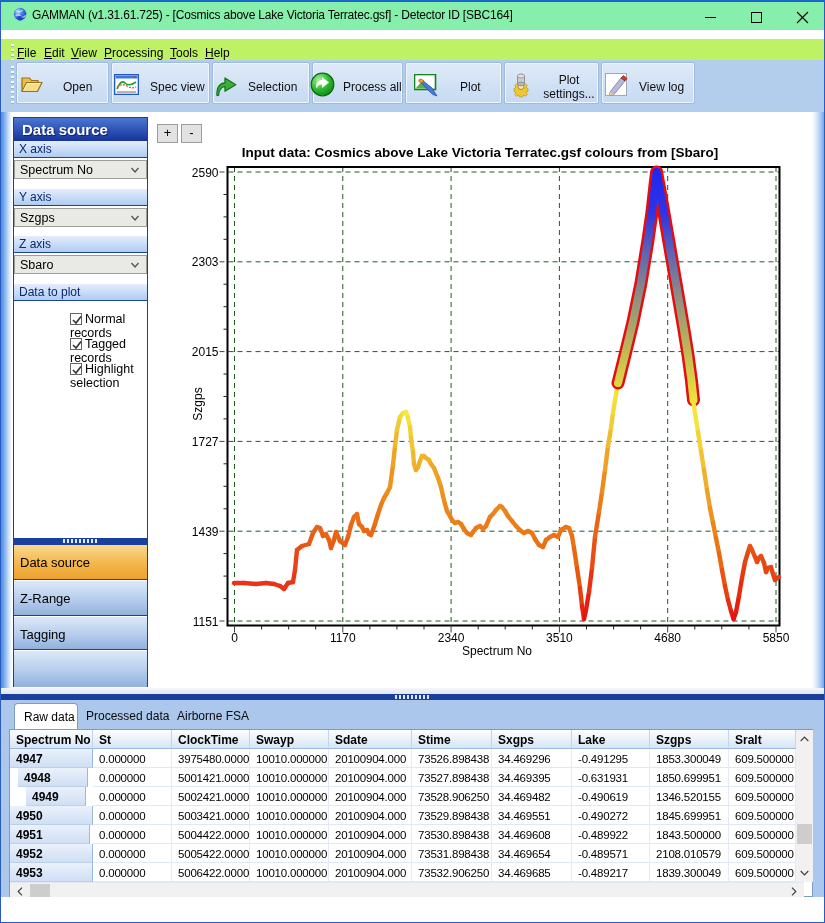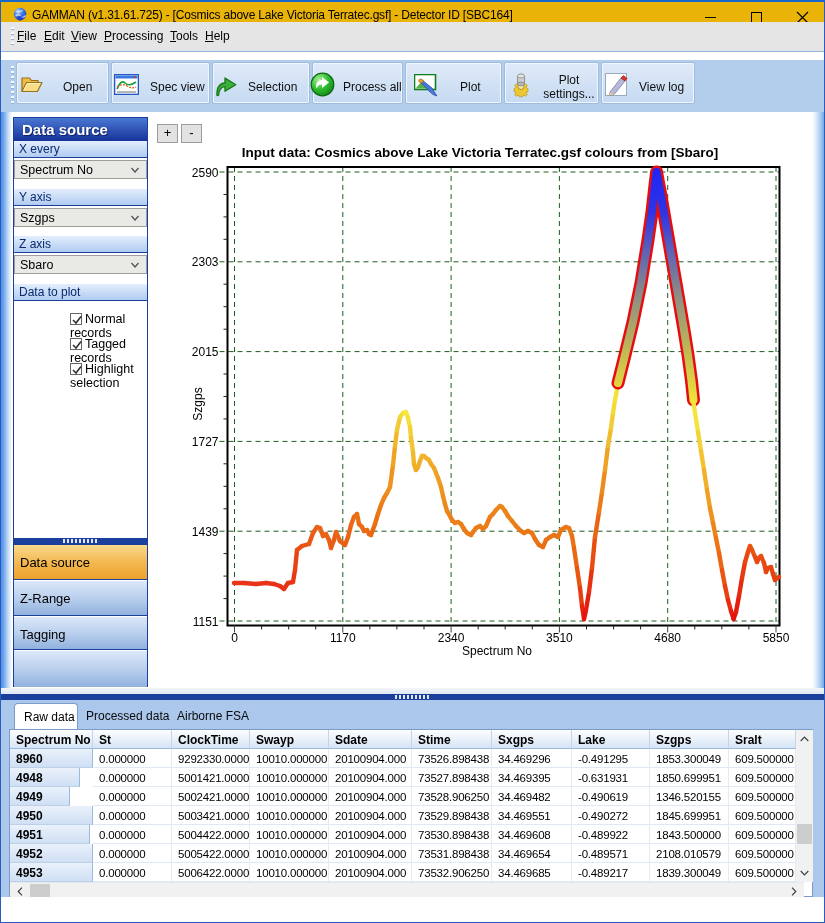--- a/index.html
+++ b/index.html
@@ -1,23 +1,23 @@
 <!DOCTYPE html>
 <html><head><meta charset="utf-8"><style>
 * { margin:0; padding:0; box-sizing:border-box; }
 html,body { width:825px; height:923px; font-family:"Liberation Sans", sans-serif; overflow:hidden; }
 .abs { position:absolute; }
 #win { position:relative; width:825px; height:923px; background:#fff; }
 #topb { position:absolute; left:0; top:0; width:825px; height:2px; background:#1666cc; }
 #lb { position:absolute; left:0; top:2px; width:1px; height:921px; background:#2a5bbf; }
 #rb { position:absolute; right:0; top:2px; width:1px; height:921px; background:#2a5bbf; }
 #bb { position:absolute; left:0; top:922px; width:825px; height:1px; background:#2a5bbf; }
-#titlebar { position:absolute; left:1px; top:2px; width:823px; height:28px; background:#eab308;text-align:right; }
+#titlebar { position:absolute; left:1px; top:2px; width:823px; height:28px; background:#86efac;text-align:right; }
 #title { position:absolute; left:31px; top:6px; font-size:12px; letter-spacing:-0.2px; color:#000; white-space:nowrap; }
-#menubar { position:absolute; left:1px; top:22px; width:823px; height:30px; background:#e5e5e5; border-bottom:1px solid #94b4de; }
+#menubar { position:absolute; left:1px; top:39px; width:823px; height:30px; background:#bef264; border-bottom:1px solid #94b4de; }
 .mi { position:absolute; top:7px; font-size:12px; color:#000; }
 #toolbar { position:absolute; left:1px; top:60px; width:823px; height:52px; background:#b3cdec; }
 .tbtn { position:absolute; top:2px; height:42px; background:linear-gradient(#dfeaf8,#c6daf2); border:1px solid #9fbbdd; border-radius:2px; box-shadow:inset 0 0 0 1px #eef5fc; }
 .tbl { position:absolute; font-size:12px; color:#101010; }
 .grip { position:absolute; width:3px; background:repeating-linear-gradient(180deg,#f6f9fd 0 2px,#93afd4 2px 3px,rgba(0,0,0,0) 3px 5px); }
 #main { position:absolute; left:1px; top:112px; width:823px; height:576px; background:#fff; }
 #mainL { position:absolute; left:0; top:0; width:12px; height:576px; background:linear-gradient(90deg,#4a8ce6,#7fb0ee 30%,#cfe2f8 65%,#fff 92%); }
 #mainR { position:absolute; left:811px; top:0; width:12px; height:576px; background:linear-gradient(270deg,#78a8e8,#b0d0f4 35%,#e2eefb 70%,#fff); }
 #panel { position:absolute; left:12px; top:5px; width:135px; height:570px; border:1px solid #1b3f9c; background:#fff; }
 #phead { position:absolute; left:0; top:0; width:133px; height:23px; background:linear-gradient(#4a77d2,#16339b); color:#fff; font-weight:bold; font-size:15px; padding:3px 0 0 8px; text-shadow:1px 1px 1px #0a1f60; }
@@ -386,21 +386,21 @@
 <line x1="623" y1="455" x2="625" y2="462" stroke="#e94511" stroke-width="4.4" stroke-linecap="round"></line>
 <line x1="625" y1="462" x2="627" y2="468" stroke="#e84211" stroke-width="4.4" stroke-linecap="round"></line>
 <line x1="627" y1="468" x2="629" y2="466" stroke="#e83f10" stroke-width="4.4" stroke-linecap="round"></line>
 <line x1="629" y1="466" x2="631" y2="465" stroke="#e84010" stroke-width="4.4" stroke-linecap="round"></line>
       </svg>
     </div>
     <div id="mainL"></div>
       <div id="mainR"></div>
     <div id="panel">
       <div id="phead">Data source</div>
-      <div class="sect" style="top:23px">X every</div>
+      <div class="sect" style="top:23px">X axis</div>
       <div class="combo" style="top:42px">Spectrum No<svg class="chev" viewBox="0 0 8 8">
             <path d="M0.5 2 L4 6 L7.5 2" stroke="#555" stroke-width="1.4" fill="none"></path>
           </svg></div>
       <div class="sect" style="top:71px">Y axis</div>
       <div class="combo" style="top:90px">Szgps<svg class="chev" viewBox="0 0 8 8">
             <path d="M0.5 2 L4 6 L7.5 2" stroke="#555" stroke-width="1.4" fill="none"></path>
           </svg></div>
       <div class="sect" style="top:118px">Z axis</div>
       <div class="combo" style="top:137px">Sbaro<svg class="chev" viewBox="0 0 8 8">
             <path d="M0.5 2 L4 6 L7.5 2" stroke="#555" stroke-width="1.4" fill="none"></path>
@@ -436,41 +436,41 @@
       <div class="th" style="left:0px;width:83px">Spectrum No</div>
         <div class="th" style="left:83px;width:79px">St</div>
         <div class="th" style="left:162px;width:78px">ClockTime</div>
         <div class="th" style="left:240px;width:79px">Swayp</div>
         <div class="th" style="left:319px;width:83px">Sdate</div>
         <div class="th" style="left:402px;width:80px">Stime</div>
         <div class="th" style="left:482px;width:80px">Sxgps</div>
         <div class="th" style="left:562px;width:78px">Lake</div>
         <div class="th" style="left:640px;width:79px">Szgps</div>
         <div class="th" style="left:719px;width:67px">Sralt</div>
-      <div class="rh" style="left:0px;top:19px;width:83px">8960</div>
+      <div class="rh" style="left:0px;top:19px;width:83px">4947</div>
         <div class="td" style="left:83px;top:19px;width:79px">0.000000</div>
-        <div class="td" style="left:162px;top:19px;width:78px">9292330.0000</div>
+        <div class="td" style="left:162px;top:19px;width:78px">3975480.0000</div>
         <div class="td" style="left:240px;top:19px;width:79px">10010.000000</div>
         <div class="td" style="left:319px;top:19px;width:83px">20100904.000</div>
         <div class="td" style="left:402px;top:19px;width:80px">73526.898438</div>
         <div class="td" style="left:482px;top:19px;width:80px">34.469296</div>
         <div class="td" style="left:562px;top:19px;width:78px">-0.491295</div>
         <div class="td" style="left:640px;top:19px;width:79px">1853.300049</div>
         <div class="td" style="left:719px;top:19px;width:67px">609.500000</div>
-        <div class="rh" style="left:0px;top:38px;width:70px">4948</div>
+        <div class="rh" style="left:8px;top:38px;width:70px">4948</div>
         <div class="td" style="left:83px;top:38px;width:79px">0.000000</div>
         <div class="td" style="left:162px;top:38px;width:78px">5001421.0000</div>
         <div class="td" style="left:240px;top:38px;width:79px">10010.000000</div>
         <div class="td" style="left:319px;top:38px;width:83px">20100904.000</div>
         <div class="td" style="left:402px;top:38px;width:80px">73527.898438</div>
         <div class="td" style="left:482px;top:38px;width:80px">34.469395</div>
         <div class="td" style="left:562px;top:38px;width:78px">-0.631931</div>
         <div class="td" style="left:640px;top:38px;width:79px">1850.699951</div>
         <div class="td" style="left:719px;top:38px;width:67px">609.500000</div>
-        <div class="rh" style="left:0px;top:57px;width:60px">4949</div>
+        <div class="rh" style="left:16px;top:57px;width:60px">4949</div>
         <div class="td" style="left:83px;top:57px;width:79px">0.000000</div>
         <div class="td" style="left:162px;top:57px;width:78px">5002421.0000</div>
         <div class="td" style="left:240px;top:57px;width:79px">10010.000000</div>
         <div class="td" style="left:319px;top:57px;width:83px">20100904.000</div>
         <div class="td" style="left:402px;top:57px;width:80px">73528.906250</div>
         <div class="td" style="left:482px;top:57px;width:80px">34.469482</div>
         <div class="td" style="left:562px;top:57px;width:78px">-0.490619</div>
         <div class="td" style="left:640px;top:57px;width:79px">1346.520155</div>
         <div class="td" style="left:719px;top:57px;width:67px">609.500000</div>
         <div class="rh" style="left:0px;top:76px;width:83px">4950</div>

